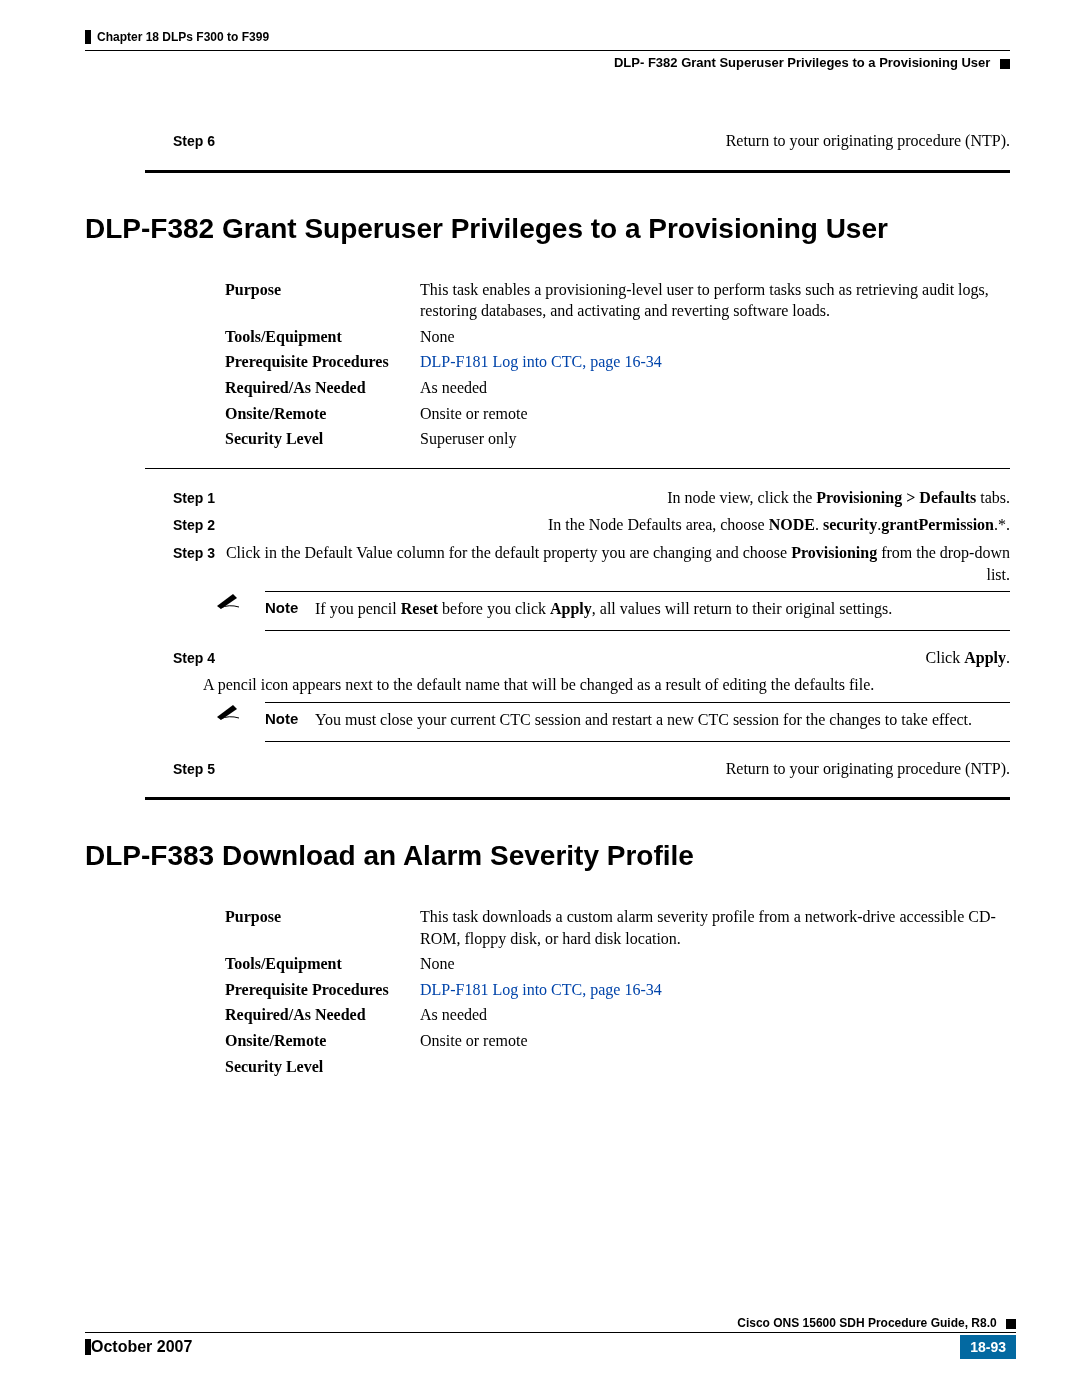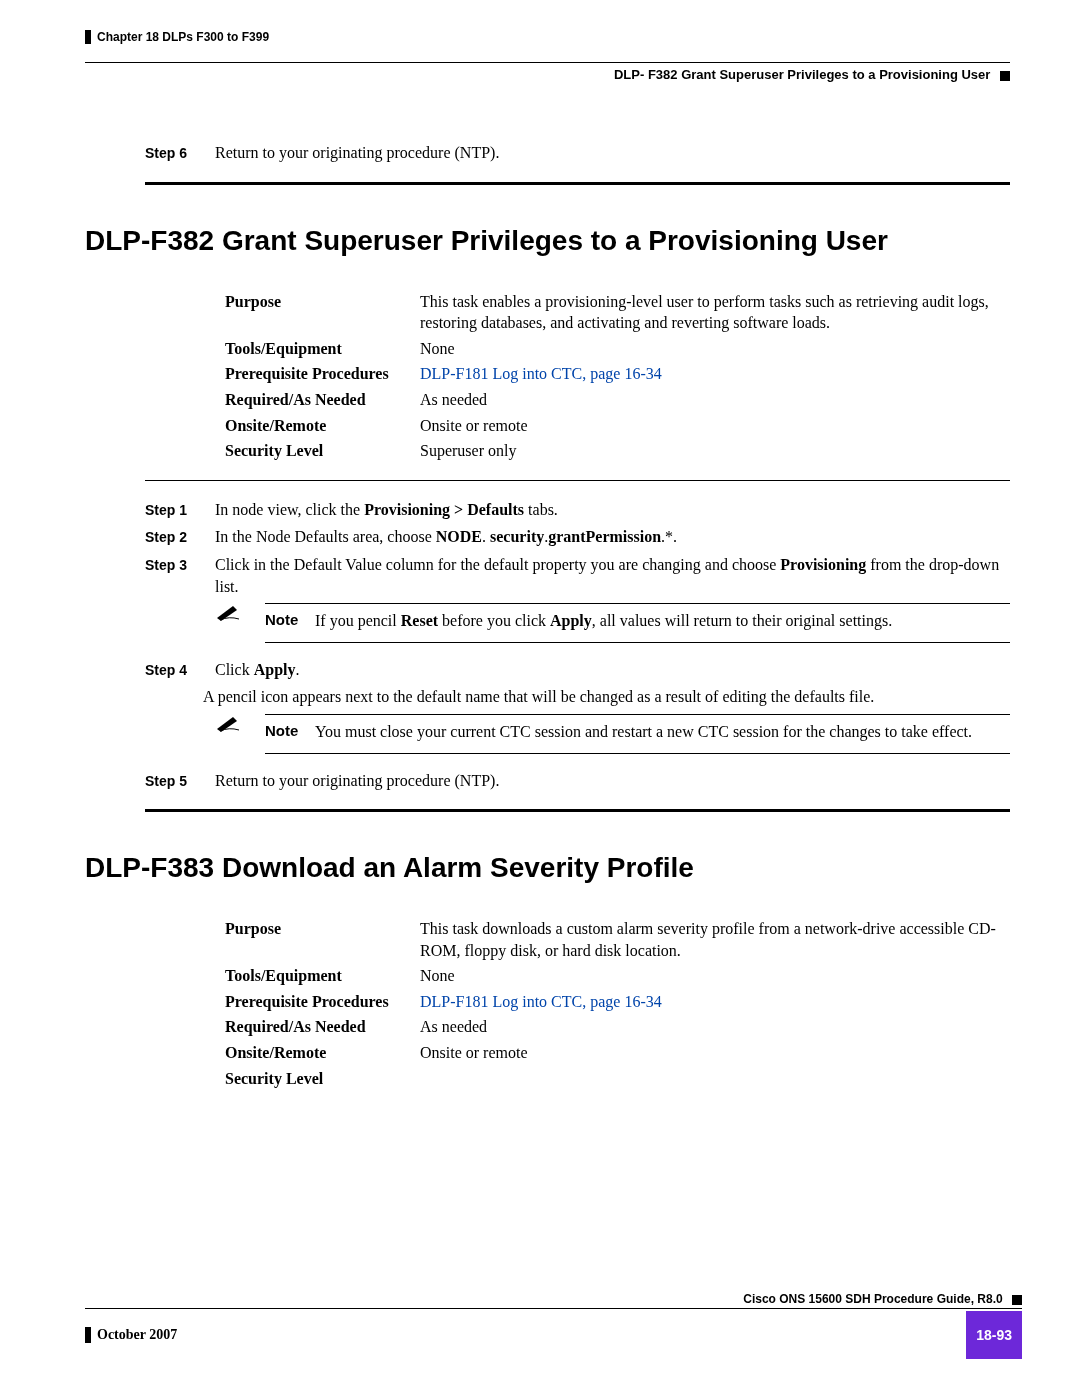--- a/index.html
+++ b/index.html
@@ -10,36 +10,36 @@
     font-family: Georgia, 'Times New Roman', serif;
     font-size: 16px;
     color: #000;
     position: relative;
     padding: 30px 70px 0 85px;
   }
   .header-top {
     font-family: Arial, Helvetica, sans-serif;
     font-size: 12px;
     font-weight: bold;
-    margin-bottom: 18px;
+    margin-bottom: 6px;
     padding-left: 6px;
     border-left: 6px solid #000;
     line-height: 14px;
   }
   .header-rule { border-top: 1px solid #000; margin-bottom: 4px; }
   .header-sub {
     font-family: Arial, Helvetica, sans-serif;
     font-size: 13px;
     font-weight: bold;
     text-align: right;
     margin-bottom: 60px;
   }
   .header-sub .sq { display:inline-block; width:10px; height:10px; background:#000; margin-left:6px; vertical-align:middle; }
   .content { padding-left: 60px; }
-  .step-row { display: flex; align-items: baseline; margin-bottom: 6px; }
+  .step-row { display: flex; align-items: baseline; margin-bottom: 6px; text-align: right; }
   .step-label {
     font-family: Arial, Helvetica, sans-serif;
     font-weight: bold;
     font-size: 14px;
     width: 70px;
     flex-shrink: 0;
   }
   .step-text { flex: 1; line-height: 1.35; }
   .thick-sep { border-top: 3px solid #000; margin: 18px 0 40px 60px; }
   .thin-sep  { border-top: 1px solid #000; margin: 18px 0 18px 60px; }
@@ -58,47 +58,46 @@
   .note-block { display: flex; margin-left: 70px; margin-top: 6px; margin-bottom: 16px; }
   .note-icon-col { width: 50px; flex-shrink: 0; }
   .note-icon-col svg { width: 28px; height: 18px; }
   .note-body { flex: 1; border-top: 1px solid #000; border-bottom: 1px solid #000; padding: 6px 0 10px 0; display: flex; line-height: 1.35; }
   .note-label { font-family: Arial, Helvetica, sans-serif; font-weight: bold; font-size: 15px; width: 50px; flex-shrink: 0; }
   .extra-text { margin-left: 58px; margin-top: 6px; margin-bottom: 6px; line-height: 1.35; }
   .footer {
     position: absolute;
     bottom: 38px;
     left: 85px;
-    right: 58px;
+    right: 64px;
   }
   .footer-right {
     font-family: Arial, Helvetica, sans-serif;
     font-size: 12px;
     font-weight: bold;
     text-align: right;
     margin-bottom: 2px;
   }
   .footer-right .sq { display:inline-block; width:10px; height:10px; background:#000; margin-left:6px; vertical-align:middle; }
   .footer-rule { border-top: 1px solid #000; }
   .footer-bottom { display: flex; justify-content: space-between; align-items: center; margin-top: 2px; }
   .footer-date {
-    font-family: Liberation Serif, serif;
+    font-family: Liberation Sans, sans-serif;
+    font-size: 16px;
+    font-weight: bold;
+    border-left: 6px solid #000;
+    line-height: 16px;
+  }
+  .footer-page {
+    font-family: Arial, Helvetica, sans-serif;
     font-size: 14px;
     font-weight: bold;
-    border-left: 6px solid #000;
-    padding-left: 6px;
-    line-height: 16px;
-  }
-  .footer-page {
-    font-family: Arial, Helvetica, sans-serif;
-    font-size: 14px;
-    font-weight: bold;
-    background: #6d28d9;
+    background: #0369a1;
     color: #fff;
-    padding: 16px 10px;
+    padding: 4px 10px;
   }
   b { font-weight: bold; }
 </style>
 </head>
 <body>
 
 <div class="header-top">Chapter 18 DLPs F300 to F399</div>
 <div class="header-rule"></div>
 <div class="header-sub">
   <span>DLP- F382 Grant Superuser Privileges to a Provisioning User</span>

